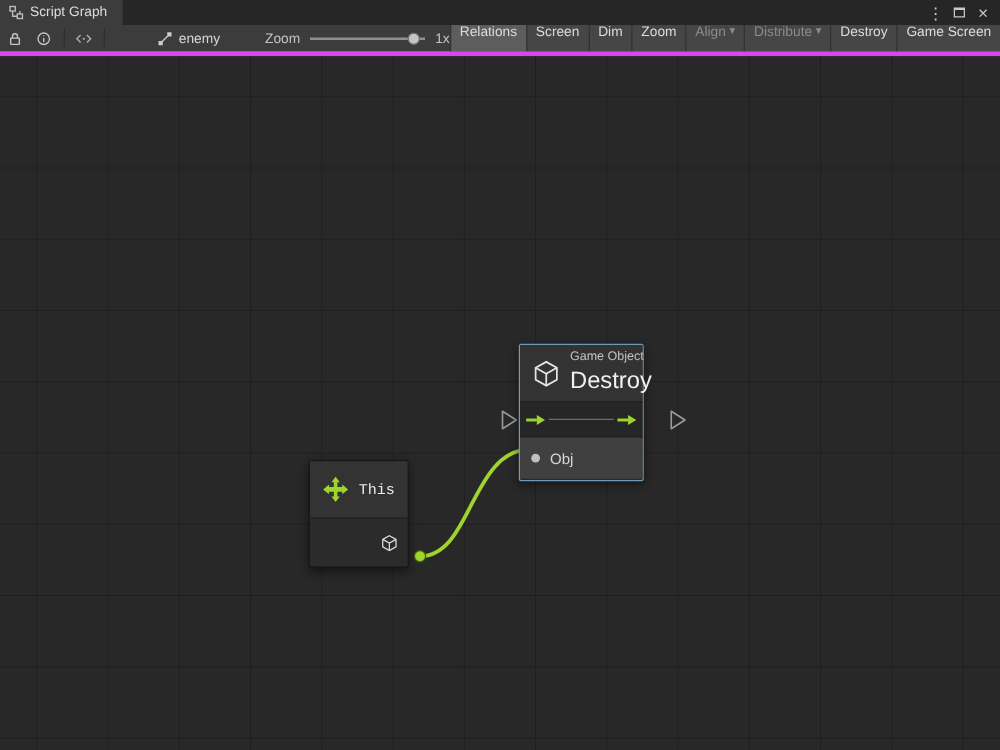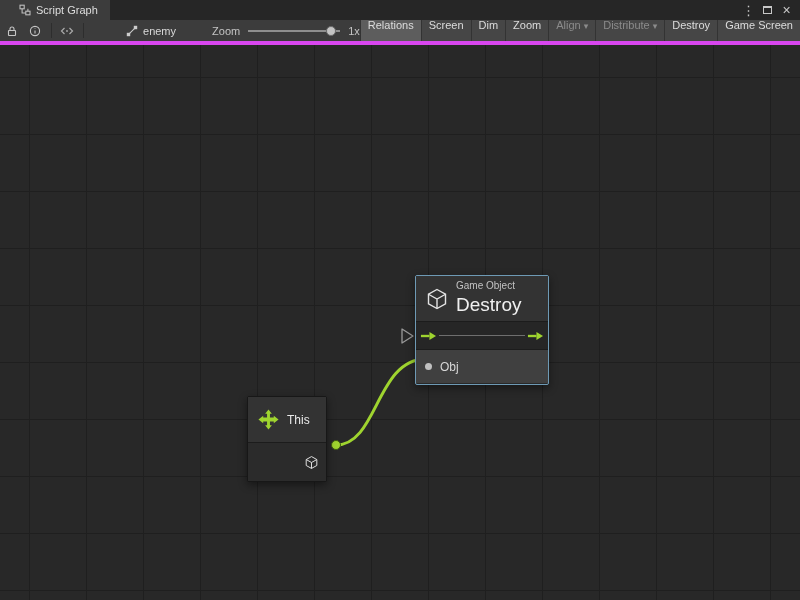--- a/index.html
+++ b/index.html
@@ -3,21 +3,21 @@
 <meta charset="utf-8">
 <style>
   * { margin:0; padding:0; box-sizing:border-box; }
   html,body { width:800px; height:600px; background:#282828; overflow:hidden;
               font-family:"Liberation Sans", sans-serif; -webkit-font-smoothing:antialiased; }
   #app { width:800px; height:600px; display:flex; flex-direction:column; position:relative; }
 
   
   .titlebar { height:20px; background:#262626; display:flex; align-items:stretch; color:#cfcfcf;
               font-size:11px; flex:0 0 auto; }
-  .tab { display:flex; align-items:center; gap:5px; padding:0 12px 0 19px; background:#3c3c3c;
+  .tab { display:flex; align-items:center; gap:5px; padding:0 12px 0 7px; background:#3c3c3c;
          color:#dedede; }
   .tab svg { display:block; }
   .win-controls { margin-left:auto; display:flex; align-items:center; gap:4px; padding-right:6px; }
   .win-controls .wicon { width:15px; height:18px; display:flex; align-items:center; justify-content:center;
                          color:#c8c8c8; cursor:default; }
   .menu-glyph { font-size:13px; line-height:1; }
   .maxbox { width:9px; height:8px; border:1px solid #c8c8c8; border-top-width:2px; display:inline-block; }
   .close-glyph { font-size:14px; line-height:1; }
 
   
@@ -25,21 +25,21 @@
              align-items:center; font-size:11px; color:#d2d2d2; flex:0 0 auto; }
   .ticon { width:24px; height:100%; display:flex; align-items:center; justify-content:center; }
   .sep { width:1px; height:15px; background:#2d2d2d; margin:0 4px; }
   .graphref { display:flex; align-items:center; gap:5px; margin-left:38px; color:#d8d8d8; }
   .zoomwrap { display:flex; margin-left:36px; gap:8px; color:#c4c4c4; }
   .slider { position:relative; width:92px; height:12px; }
   .slider .track { position:absolute; left:0; right:0; top:5px; height:2px; background:#8f8f8f; }
   .slider .knob { position:absolute; top:1px; left:78px; width:10px; height:10px; border-radius:50%;
                   background:#c4c4c4; border:1px solid #6a6a6a; }
   .tbuttons { margin-left:auto; display:flex; height:100%; align-items:stretch; }
-  .tbtn { display:flex; align-items:flex-end; gap:3px; padding:10px 7px; background:#464646;
+  .tbtn { display:flex; align-items:flex-start; gap:3px; padding:0 7px; background:#464646;
           border-left:1px solid #333333; color:#dcdcdc; white-space:nowrap; }
   .tbtn.active { background:#5d5d5d; }
   .tbtn.disabled { color:#8b8b8b; }
   .caret { font-size:9px; line-height:1; }
 
   
   .canvas { position:relative; flex:1 1 auto; overflow:hidden;
             background-color:#282828;
             background-image:
               linear-gradient(to right, #1f1f1f 1px, transparent 1px),
@@ -48,27 +48,27 @@
   .wires { position:absolute; left:0; top:0; width:800px; height:555px; }
   .wire { stroke:var(--accent); stroke-width:3; fill:none; stroke-linecap:round; }
   .outdot { fill:var(--accent); stroke:#3f5c10; stroke-width:1; }
   .flowtri { fill:none; stroke:#9a9a9a; stroke-width:1.3; stroke-linejoin:round; }
 
   .node { position:absolute; background:#282828; border:1px solid #171717; border-radius:2px;
           box-shadow:0 3px 8px rgba(0,0,0,.45); color:#e6e6e6; }
   .node.selected { border-color:var(--selection); }
   .node-head { background:#333333; display:flex; align-items:center; gap:7px; padding:0 9px;
                border-bottom:1px solid #1c1c1c; }
-  .node-this { left:247px; top:351px; width:80px; height:86px; }
+  .node-this { left:247px; top:323px; width:80px; height:86px;font-family:Liberation Mono, monospace; }
   .node-this .node-head { height:46px; }
   .node-this .node-title { font-size:12px; color:#eaeaea; }
   .node-this .node-ports { height:38px; display:flex; align-items:center; justify-content:flex-end;
                            padding:0 7px; background:#2b2b2b; }
 
-  .node-destroy { left:415px; top:230px; width:134px; height:110px; }
+  .node-destroy { left:415px; top:230px; width:100px; height:110px; }
   .node-destroy .node-head { height:46px; }
   .titles { display:flex; flex-direction:column; line-height:1.25; }
   .titles .cat { font-size:10px; color:#c2c2c2; }
   .titles .ttl { font-size:19px; color:#f0f0f0; }
   .flow-row { height:28px; display:flex; align-items:center; padding:0 4px; background:#262626;
               border-bottom:1px solid #1c1c1c; }
   .flow-line { flex:1; height:1px; background:#6e6e6e; margin:0 2px; }
   .obj-row { height:33px; display:flex; align-items:center; gap:8px; padding:0 9px; background:#404040; }
   .port-dot { width:7px; height:7px; border-radius:50%; background:#c0c0c0; display:inline-block; }
   .obj-label { font-size:12px; color:#d6d6d6; }

